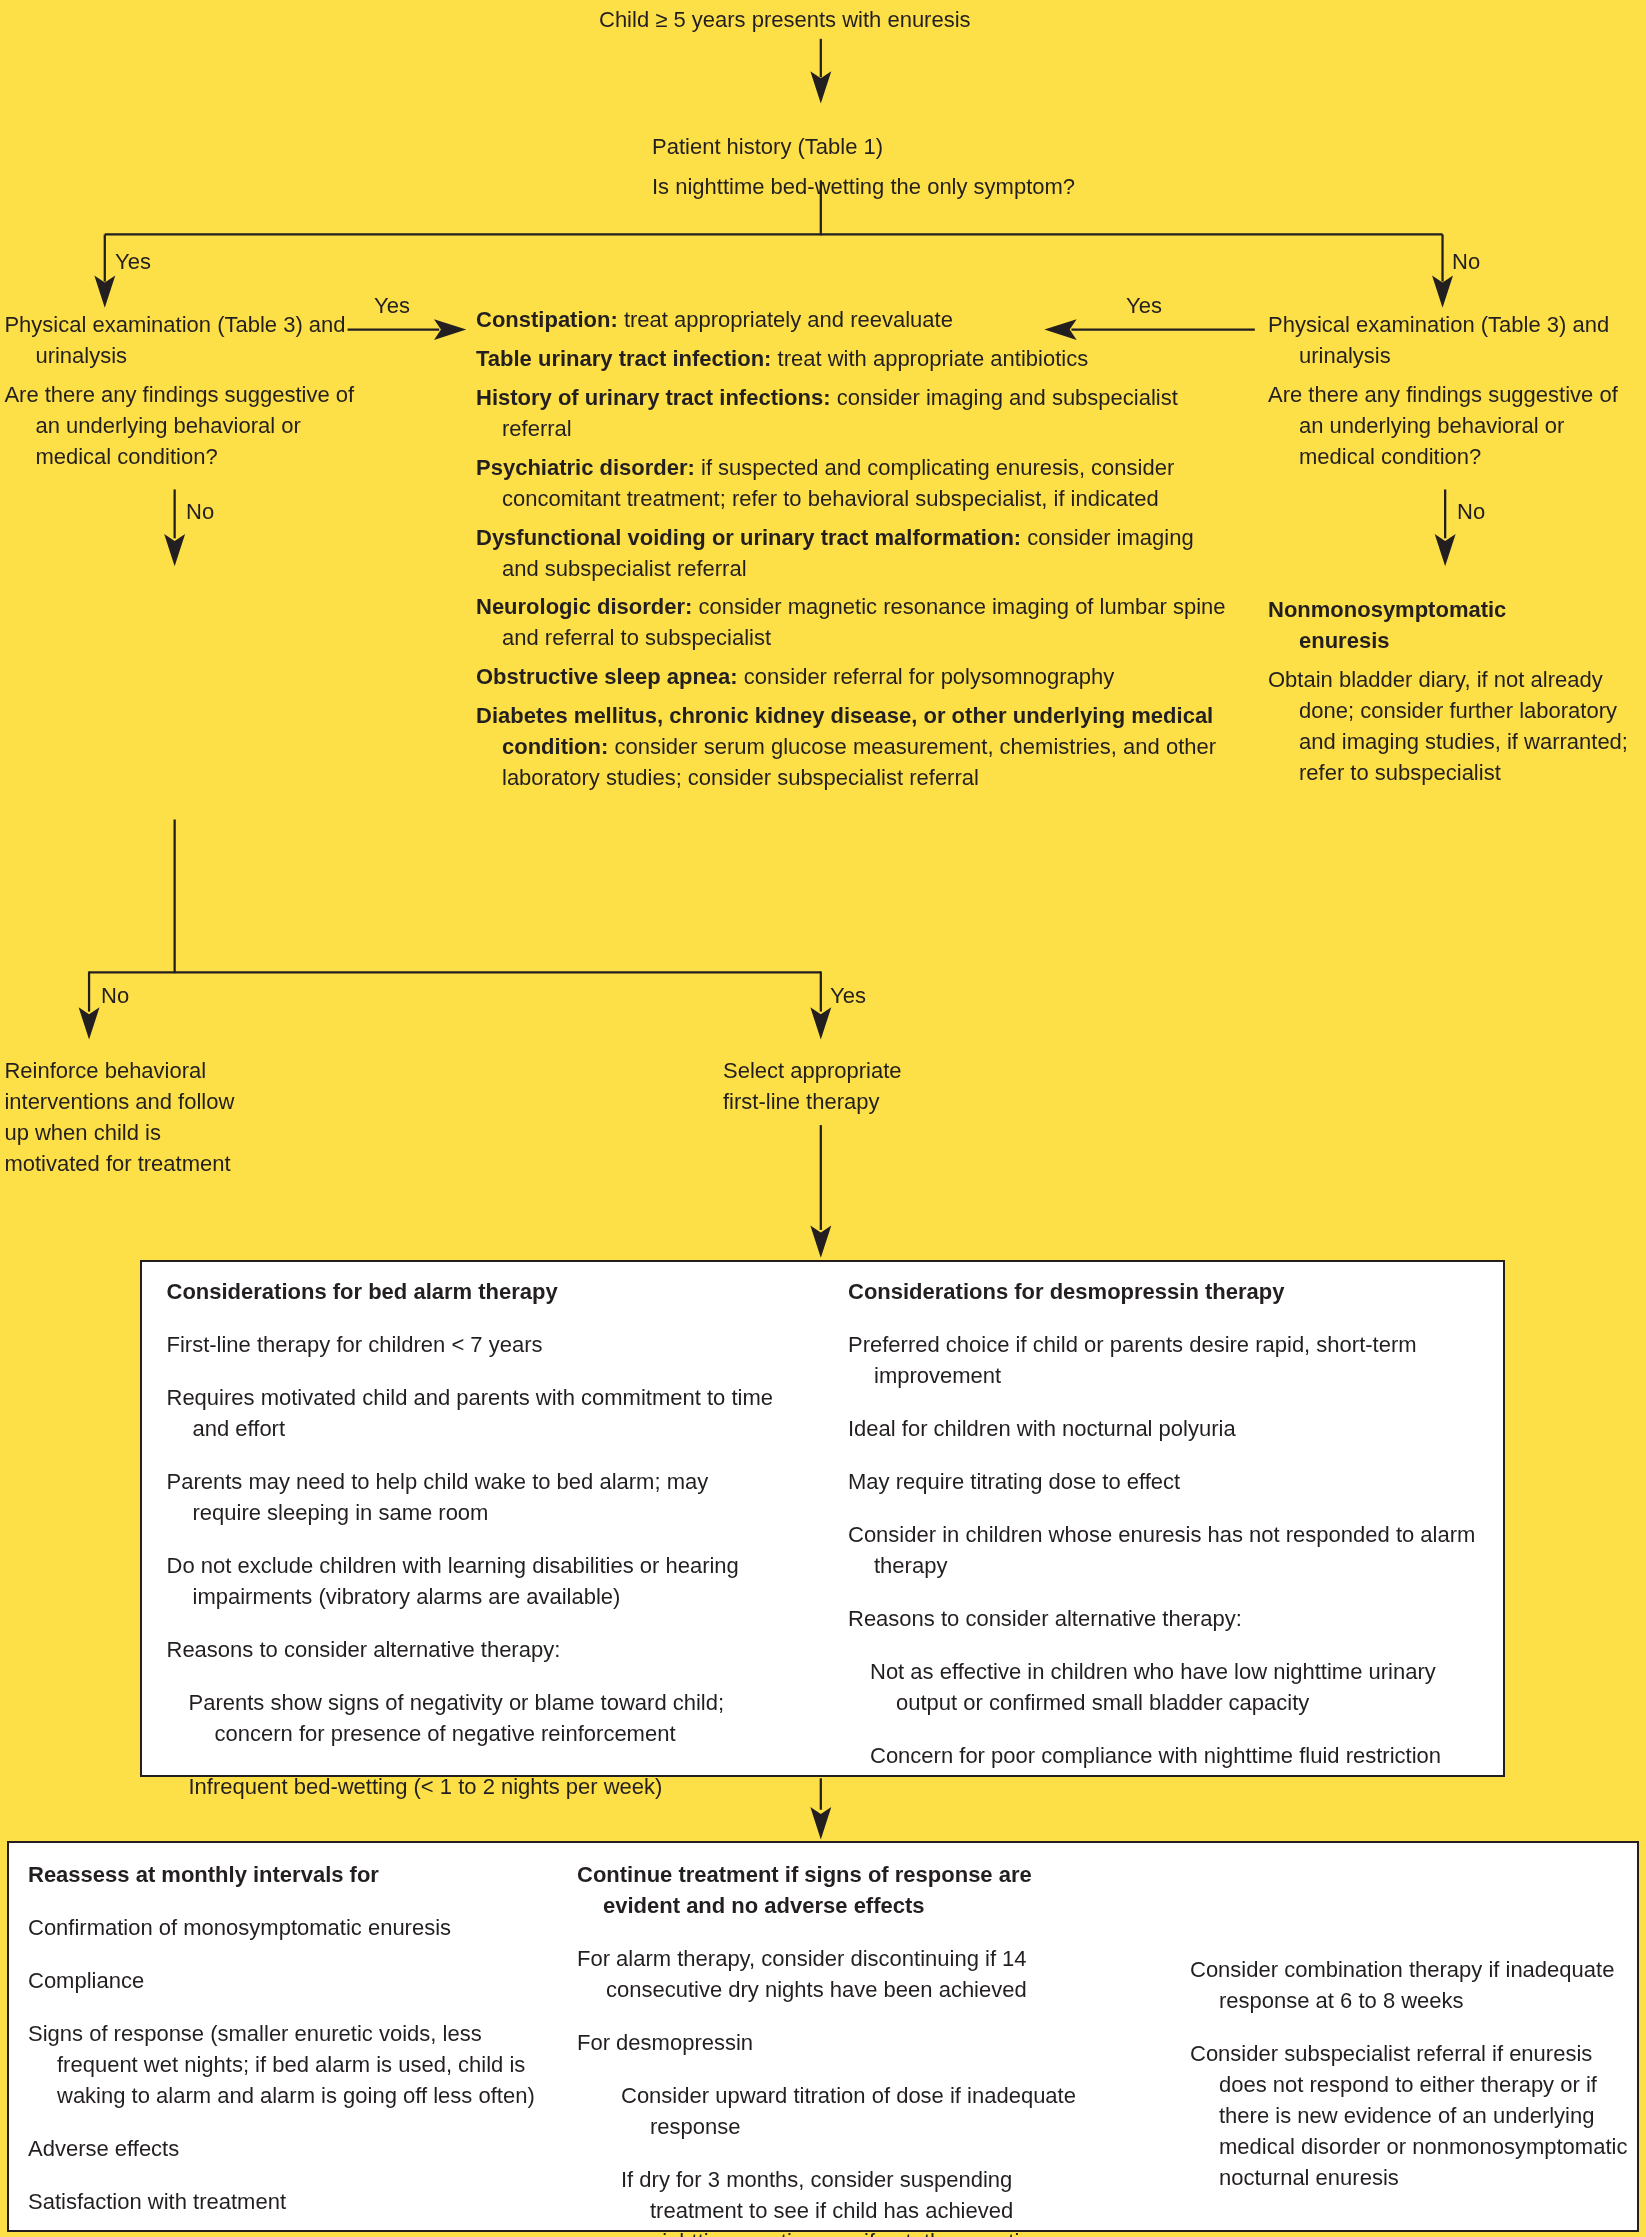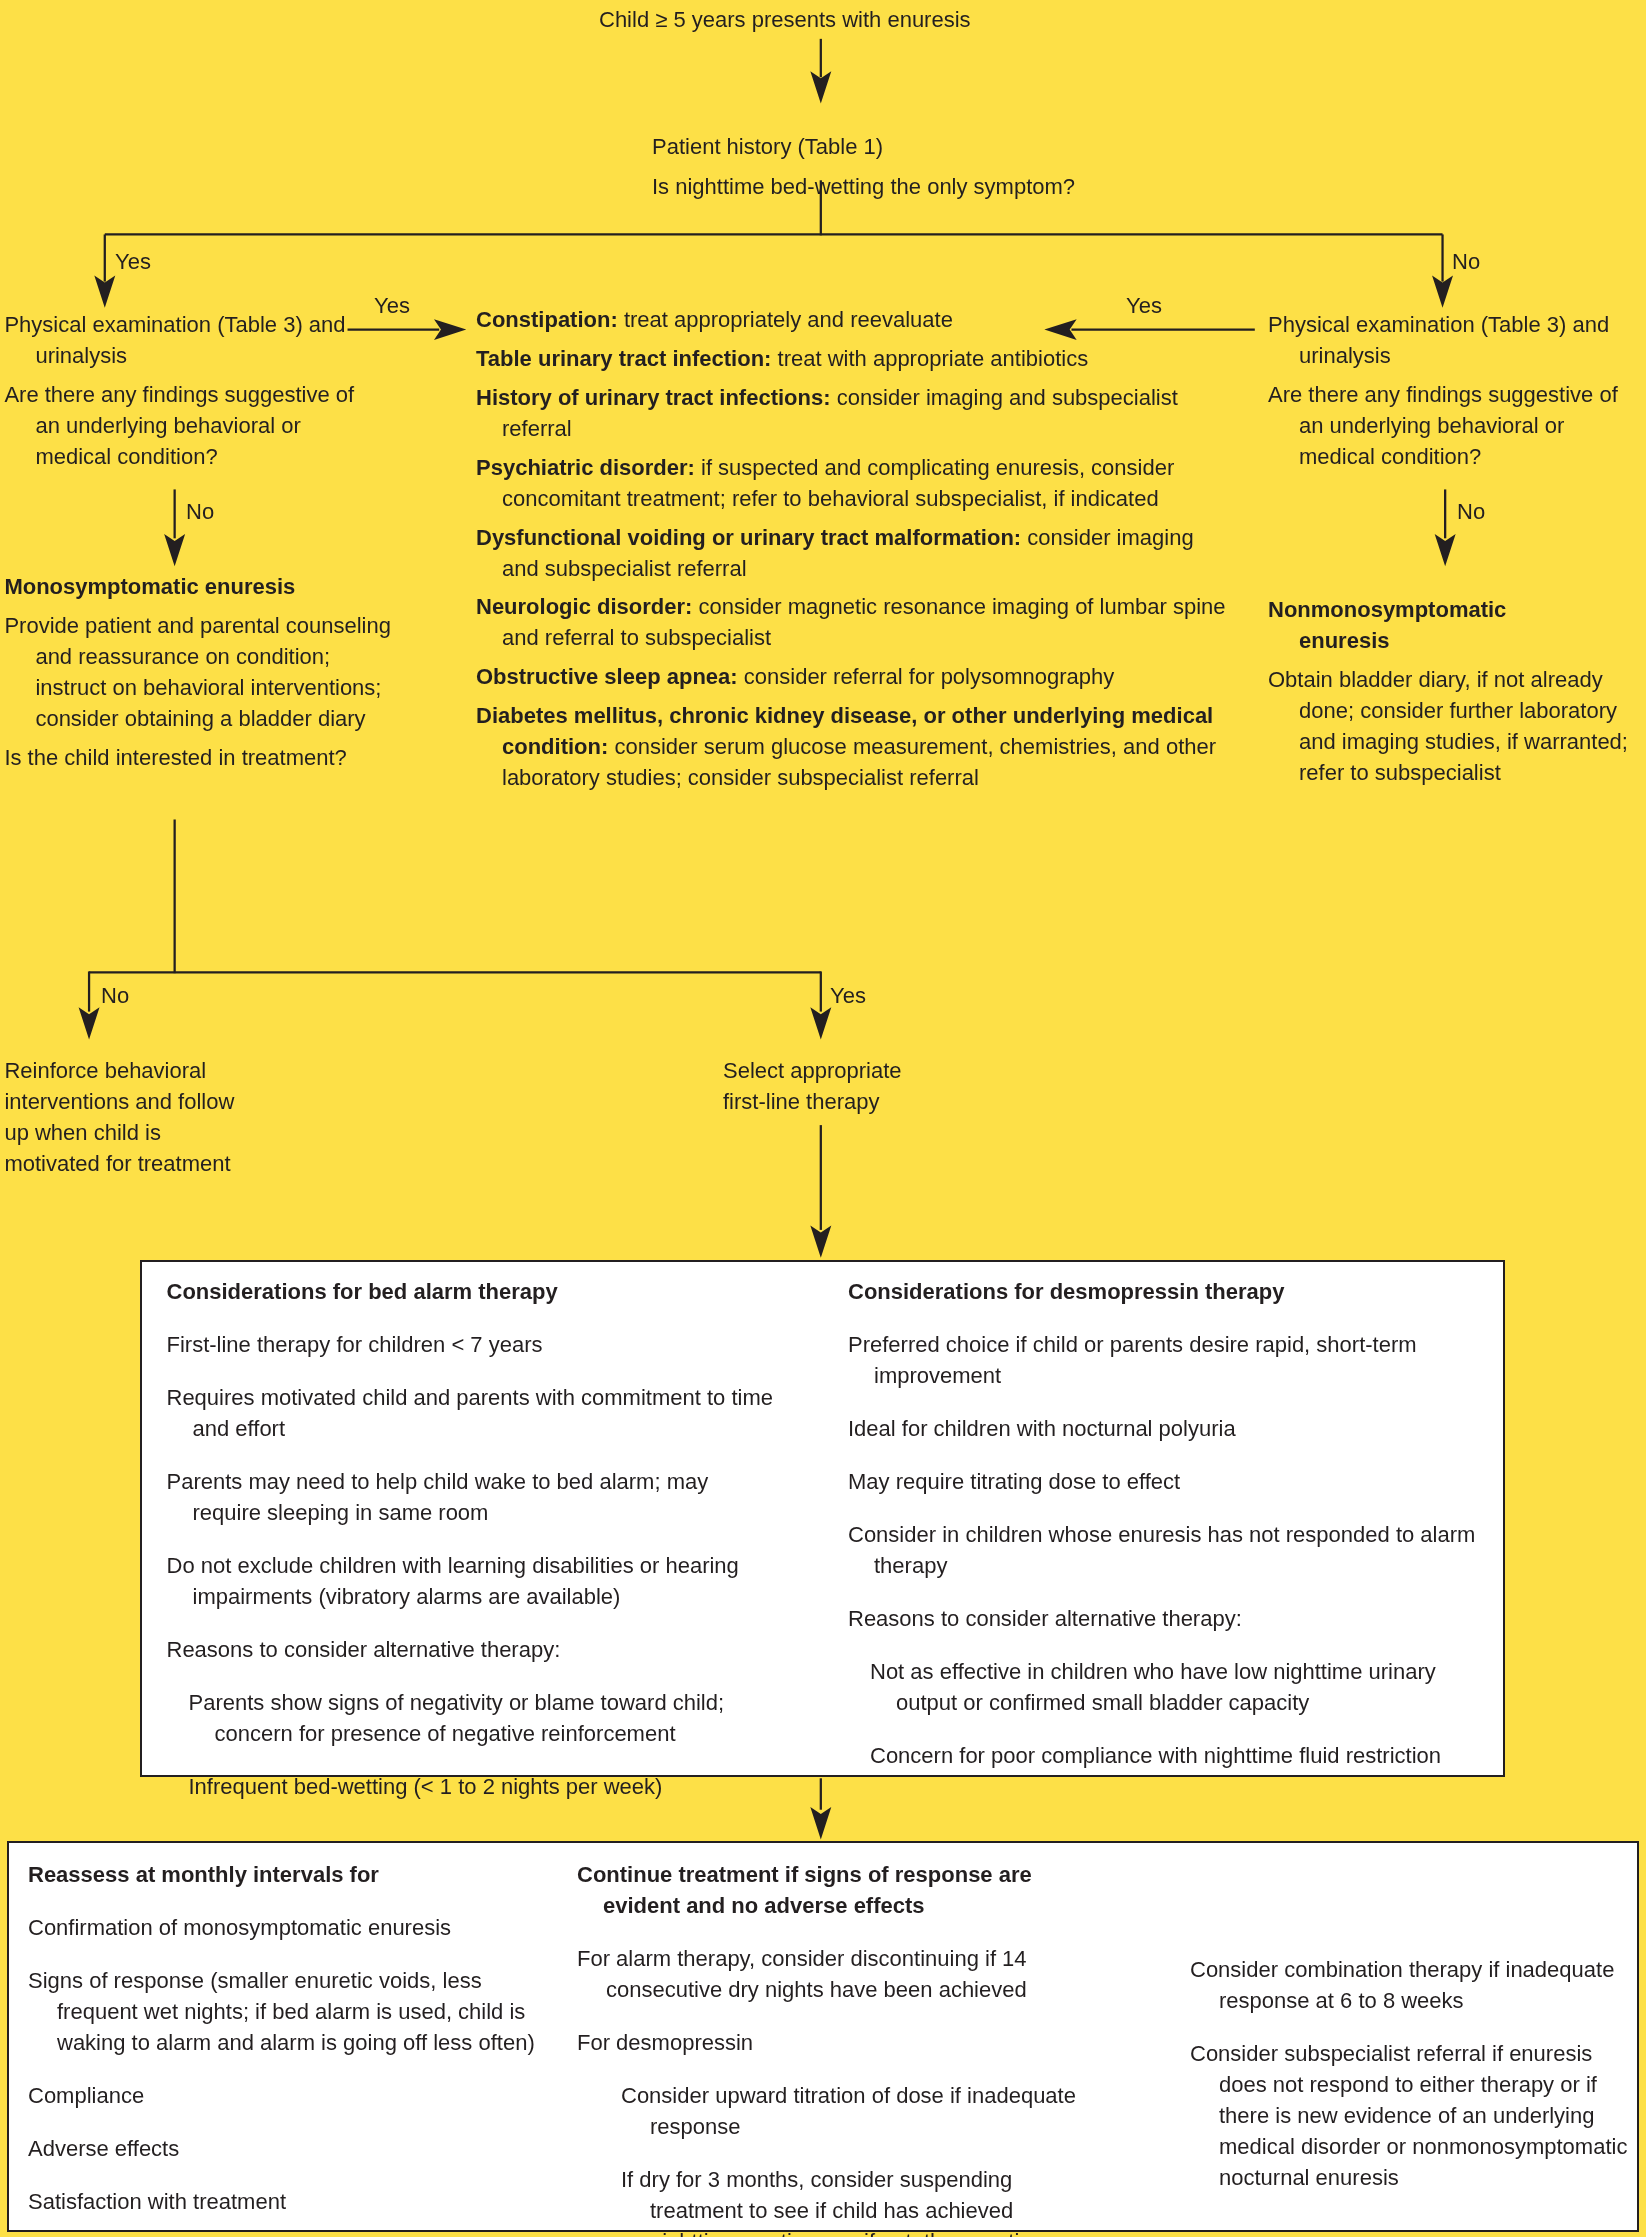--- a/index.html
+++ b/index.html
@@ -108,25 +108,20 @@
   <div class="branch-label" style="left:186px; top:496px;">No</div>
   <div class="branch-label" style="left:1457px; top:496px;">No</div>
   <div class="branch-label" style="left:101px; top:980px;">No</div>
   <div class="branch-label" style="left:830px; top:980px;">Yes</div>
 
   <div class="node" style="left:4.4px; top:309px; width:419px;">
     <p class="hang35 w415">Physical examination (Table 3) and urinalysis</p>
     <p class="hang35 w430">Are there any findings suggestive of an underlying behavioral or medical condition?</p>
   </div>
 
-  <div class="node" style="left:4.4px; top:571px; width:419px;">
-    <p class="bold">Monosymptomatic enuresis</p>
-    <p class="hang35 w455">Provide patient and parental counseling and reassurance on condition; instruct on behavioral interventions; consider obtaining a bladder diary</p>
-    <p>Is the child interested in treatment?</p>
-  </div>
 
   <div class="node" style="left:4.4px; top:1055px; width:253px;">
     <p>Reinforce behavioral interventions and follow up when child is motivated for treatment</p>
   </div>
 
   <div class="node" style="left:723px; top:1055px; width:218px;">
     <p>Select appropriate first-line therapy</p>
   </div>
 
   <div class="node" style="left:476px; top:304px; width:760px;">
@@ -178,22 +173,22 @@
       <p class="hang30">Reasons to consider alternative therapy:</p>
       <p class="hang30 sub">Not as effective in children who have low nighttime urinary output or confirmed small bladder capacity</p>
       <p class="hang30 sub">Concern for poor compliance with nighttime fluid restriction</p>
     </div>
   </div>
 
   <div class="outline-box" style="left:7px; top:1841px; width:1632px; height:391px;">
     <div class="box-col" style="left:19px; top:15.7px; width:533px;">
       <p class="col-title">Reassess at monthly intervals for</p>
       <p class="hang33">Confirmation of monosymptomatic enuresis</p>
+      <p class="hang33">Compliance</p>
       <p class="hang33">Signs of response (smaller enuretic voids, less frequent wet nights; if bed alarm is used, child is waking to alarm and alarm is going off less often)</p>
-      <p class="hang33">Compliance</p>
       <p class="hang33">Adverse effects</p>
       <p class="hang33">Satisfaction with treatment</p>
     </div>
     <div class="box-col" style="left:568px; top:15.7px; width:511px;">
       <p class="col-title hang30">Continue treatment if signs of response are evident and no adverse effects</p>
       <p class="hang33">For alarm therapy, consider discontinuing if 14 consecutive dry nights have been achieved</p>
       <p class="hang33">For desmopressin</p>
       <p class="hang33 sub2">Consider upward titration of dose if inadequate response</p>
       <p class="hang33 sub2">If dry for 3 months, consider suspending treatment to see if child has achieved nighttime continence; if not, then continue treatment</p>
     </div>

